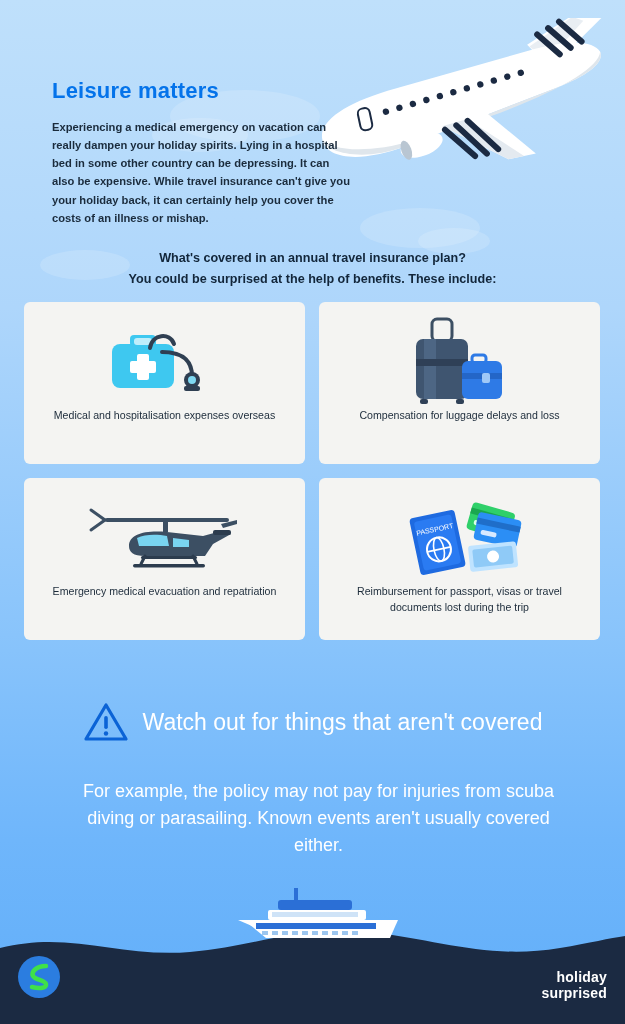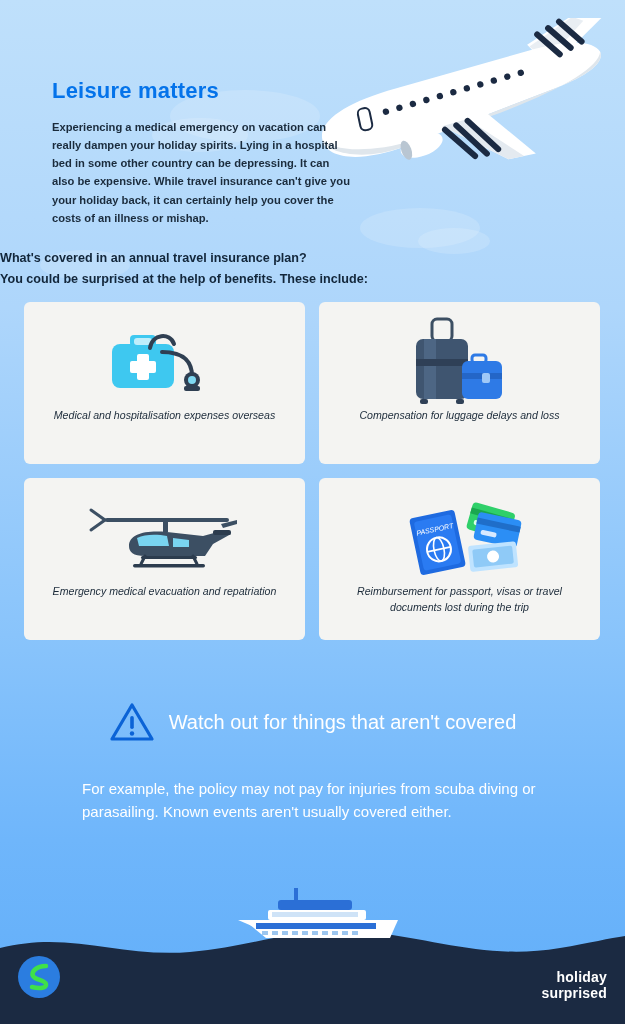--- a/index.html
+++ b/index.html
@@ -40,55 +40,54 @@
   .body-copy {
     font-size:11.2px; color:#1a2b3c; line-height:1.62; max-width:300px;font-weight:bold;
   }
 
   
   .plane { position:absolute; right:-8px; top:18px; width:340px; height:220px; z-index:4; }
 
   
   .section-q {
     position:absolute; left:0; right:0; top:248px;
-    text-align:left; z-index:5;
+    text-align:center; z-index:5;
   }
   .section-q .l1, .section-q .l2 {
     font-size:12.6px; font-weight:bold; color:#12263a; line-height:1.65;
   }
 
   
   .cards {
     position:absolute; left:24px; top:302px; width:577px;
     display:flex; flex-wrap:wrap; gap:14px; z-index:5;
   }
   .card {
     width:281px; height:162px;
     background:#f4f4f2; border-radius:6px;
     display:flex; flex-direction:column;
     align-items:center; justify-content:flex-start;
     padding-top:16px;
-    font-style:italic;
   }
   .card .art { height:86px; display:flex; align-items:center; justify-content:center; }
   .card .caption {
     font-size:10.6px; color:#1c2b3a; text-align:center;
     line-height:1.5; padding:0 22px; margin-top:4px;
   }
 
   
   .warn-row {
     position:absolute; left:0; right:0; top:700px;
     display:flex; align-items:center; justify-content:center; gap:14px; z-index:5;
   }
-  .warn-title { font-size:20px; color:#ffffff; font-weight:400;text-align:center; }
+  .warn-title { font-size:23px; color:#ffffff; font-weight:400;text-align:center; }
   .warn-body {
     position:absolute; left:12px; right:0; top:778px;
-    color:#ffffff;
-    font-size:15px; line-height:1.5; z-index:5;
+    text-align:center; color:#ffffff;
+    font-size:18px; line-height:1.5; z-index:5;
     padding:0 70px;
   }
 
   
   .sea { position:absolute; left:0; bottom:0; width:625px; height:120px; z-index:3; }
   .ship { position:absolute; left:222px; bottom:72px; width:190px; height:70px; z-index:4; }
 
   .footer-logo { position:absolute; left:18px; bottom:22px; z-index:6; }
   .footer-brand {
     position:absolute; right:18px; bottom:22px; z-index:6;

